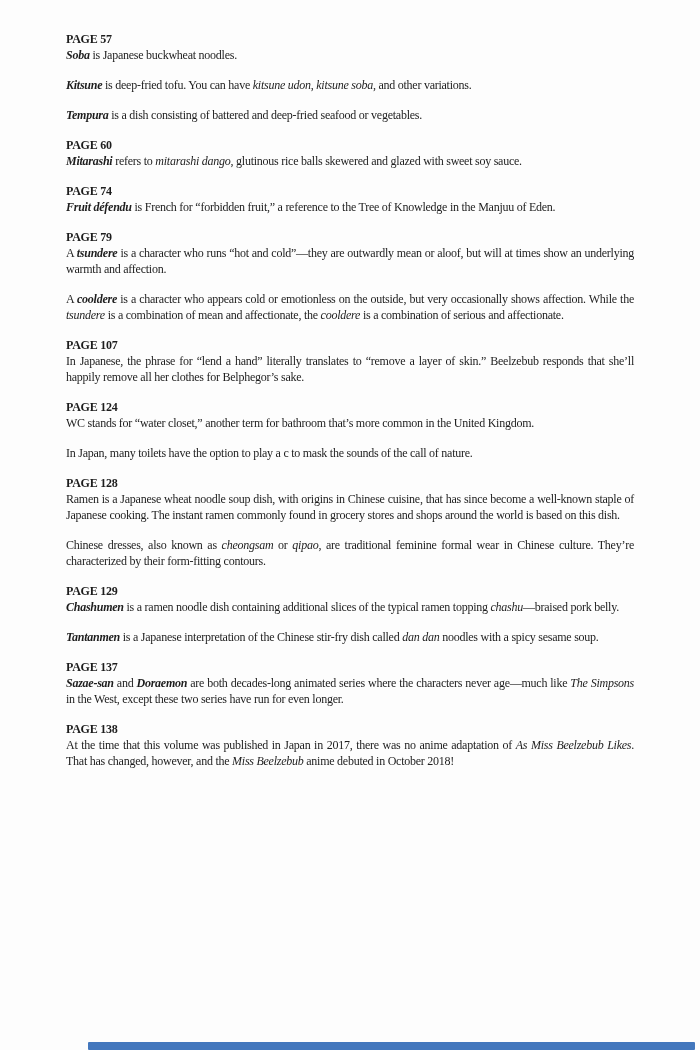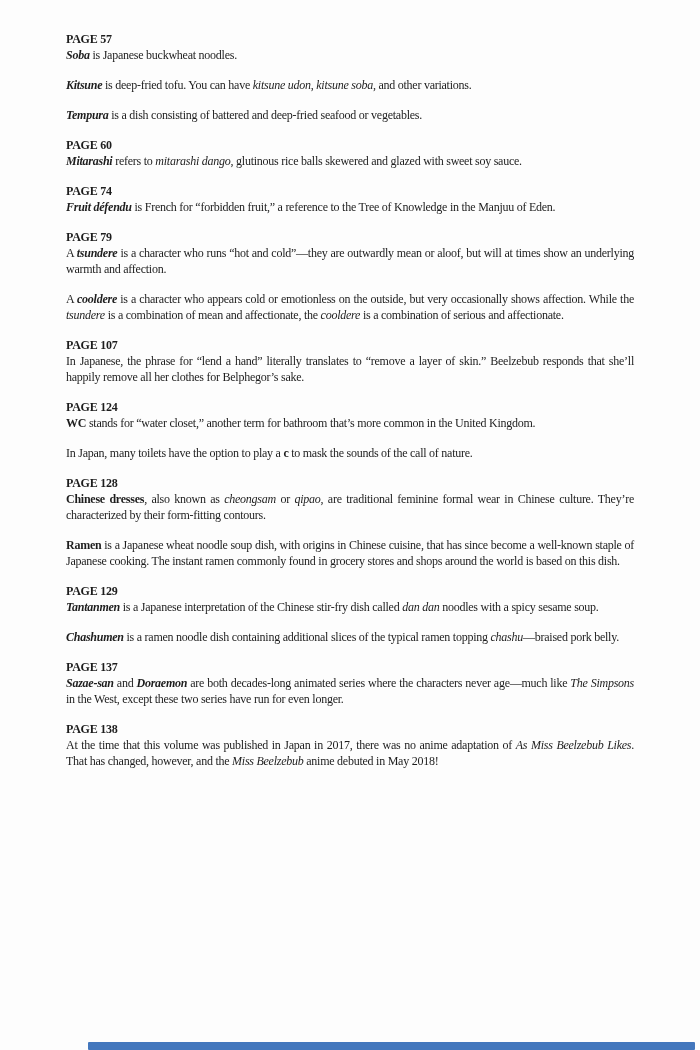--- a/index.html
+++ b/index.html
@@ -23,21 +23,21 @@
     width: 568px;
     font-size: 12px;
     line-height: 16px;
     letter-spacing: -0.25px;
   }
   .block { margin: 14px 0 0 0; }
   .content .block:first-child { margin-top: 0; }
   .heading { font-weight: bold; }
   .heading + .para { margin-top: 0; }
   .para { text-align: justify; }
-  .run-b  { font-weight: bold; }
+  .run-b  { font-weight: normal; }
   .run-i  { font-style: italic; font-family: Liberation Serif, serif; }
   .run-bi { font-weight: bold; font-style: italic; }
   .hscroll-thumb {
     position: absolute;
     bottom: 0;
     border-radius: 1px;
   }
 </style>
 </head>
 <body>
@@ -54,24 +54,24 @@
       <p class="block para"><span class="run-bi">Fruit défendu</span><span class="run"> is French for “forbidden fruit,”  a reference to the Tree of Knowledge in the Manjuu of Eden.</span></p>
       <p class="block heading">PAGE 79</p>
       <p class="block para"><span class="run">A </span><span class="run-bi">tsundere</span><span class="run"> is a character who runs “hot and cold”—they are outwardly mean or aloof, but will at times show an underlying warmth and affection.</span></p>
       <p class="block para"><span class="run">A </span><span class="run-bi">cooldere</span><span class="run"> is a character who appears cold or emotionless on the outside, but very occasionally shows affection. While the </span><span class="run-i">tsundere</span><span class="run"> is a combination of mean and affectionate, the </span><span class="run-i">cooldere</span><span class="run"> is a combination of serious and affectionate.</span></p>
       <p class="block heading">PAGE 107</p>
       <p class="block para"><span class="run">In Japanese, the phrase for “lend a hand” literally translates to “remove a layer of skin.” Beelzebub responds that she’ll happily remove all her clothes for Belphegor’s sake.</span></p>
       <p class="block heading">PAGE 124</p>
       <p class="block para"><span class="run-b">WC</span><span class="run"> stands for “water closet,” another term for bathroom that’s more common in the United Kingdom.</span></p>
       <p class="block para"><span class="run">In Japan, many toilets have the option to play a </span><span class="run-b">c</span><span class="run"> to mask the sounds of the call of nature.</span></p>
       <p class="block heading">PAGE 128</p>
+      <p class="block para"><span class="run-b">Ramen</span><span class="run"> is a Japanese wheat noodle soup dish, with origins in Chinese cuisine, that has since become a well-known staple of Japanese cooking. The instant ramen commonly found in grocery stores and shops around the world is based on this dish.</span></p>
       <p class="block para"><span class="run-b">Chinese dresses</span><span class="run">, also known as </span><span class="run-i">cheongsam</span><span class="run"> or </span><span class="run-i">qipao</span><span class="run">, are traditional feminine formal wear in Chinese culture. They’re characterized by their form-fitting contours.</span></p>
-      <p class="block para"><span class="run-b">Ramen</span><span class="run"> is a Japanese wheat noodle soup dish, with origins in Chinese cuisine, that has since become a well-known staple of Japanese cooking. The instant ramen commonly found in grocery stores and shops around the world is based on this dish.</span></p>
       <p class="block heading">PAGE 129</p>
+      <p class="block para"><span class="run-bi">Chashumen</span><span class="run"> is a ramen noodle dish containing additional slices of the typical ramen topping </span><span class="run-i">chashu</span><span class="run">—braised pork belly.</span></p>
       <p class="block para"><span class="run-bi">Tantanmen</span><span class="run"> is a Japanese interpretation of the Chinese stir-fry dish called </span><span class="run-i">dan dan</span><span class="run"> noodles with a spicy sesame soup.</span></p>
-      <p class="block para"><span class="run-bi">Chashumen</span><span class="run"> is a ramen noodle dish containing additional slices of the typical ramen topping </span><span class="run-i">chashu</span><span class="run">—braised pork belly.</span></p>
       <p class="block heading">PAGE 137</p>
       <p class="block para"><span class="run-bi">Sazae-san</span><span class="run"> and </span><span class="run-bi">Doraemon</span><span class="run"> are both decades-long animated series where the characters never age—much like </span><span class="run-i">The Simpsons</span><span class="run"> in the West, except these two series have run for even longer.</span></p>
       <p class="block heading">PAGE 138</p>
-      <p class="block para"><span class="run">At the time that this volume was published in Japan in 2017, there was no anime adaptation of </span><span class="run-i">As Miss Beelzebub Likes</span><span class="run">. That has changed, however, and the </span><span class="run-i">Miss Beelzebub</span><span class="run"> anime debuted in May 2018!</span></p>
+      <p class="block para"><span class="run">At the time that this volume was published in Japan in 2017, there was no anime adaptation of </span><span class="run-i">As Miss Beelzebub Likes</span><span class="run">. That has changed, however, and the </span><span class="run-i">Miss Beelzebub</span><span class="run"> anime debuted in October 2018!</span></p>
     </div>
   <div class="hscroll-thumb" style="background: rgb(67, 119, 189); left: 88px; width: 607px; height: 8px;"></div>
 </div>
 
 </body></html>

